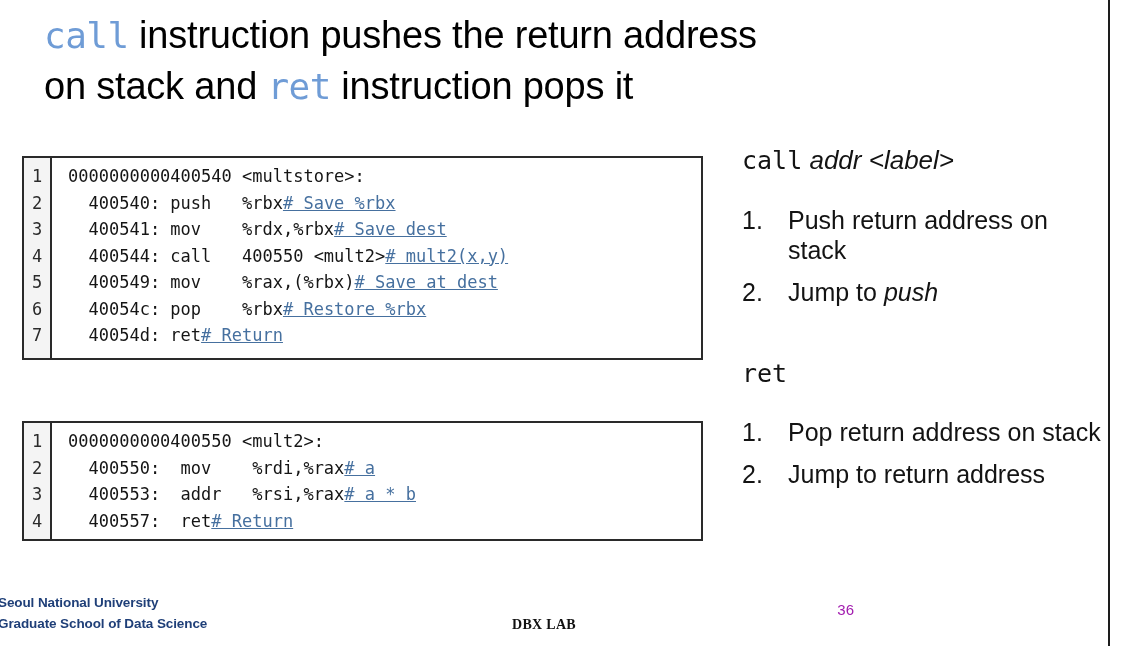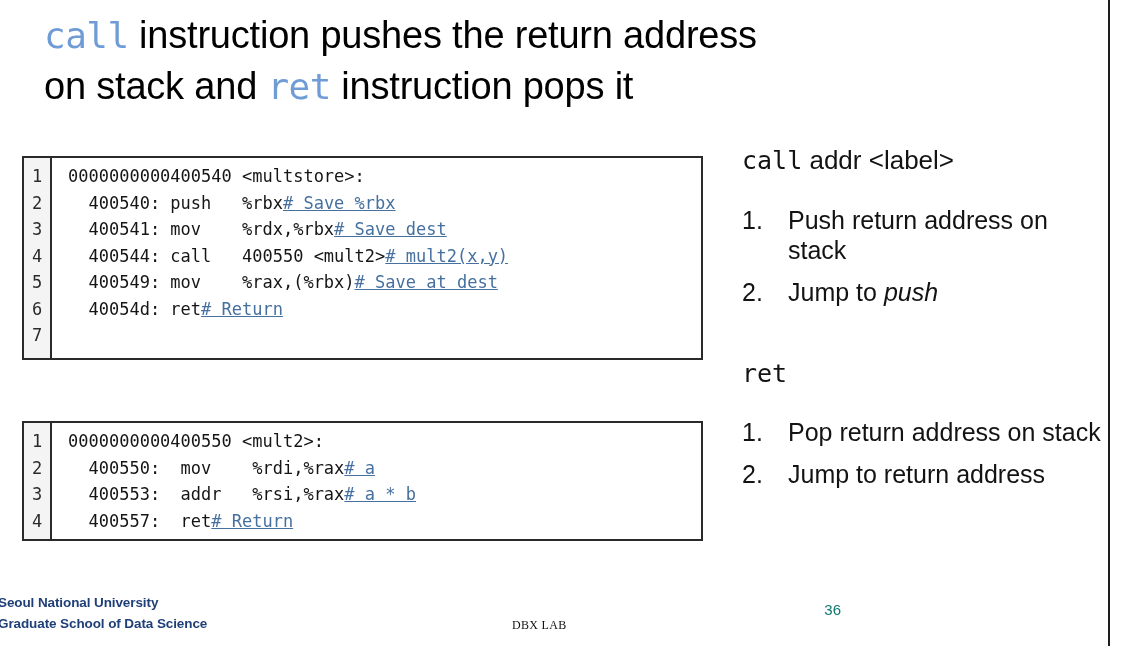--- a/index.html
+++ b/index.html
@@ -105,20 +105,21 @@
     font-size: 26px;
     line-height: 34px;
     color: #131313;
     white-space: nowrap;
   }
   .sig .m {
     font-family: "DejaVu Sans Mono", "Liberation Mono", monospace;
     font-size: 25px;
   }
   .sig .it {
+    font-style: italic;
     font-family: "Liberation Sans", sans-serif;
   }
   ol.steps {
     margin: 0;
     padding: 0;
     list-style: none;
   }
   ol.steps li {
     position: relative;
     padding-left: 46px;
@@ -153,31 +154,31 @@
     line-height: 21px;
     color: #1f3f78;
     letter-spacing: -0.1px;
     white-space: nowrap;
   }
   #footer-lab {
     position: absolute;
     left: 512px;
     bottom: 13px;
     font-family: "Liberation Serif", serif;
-    font-weight: normal;
-    font-size: 12px;
+    font-weight: bold;
+    font-size: 14px;
     color: #111111;
     letter-spacing: 0.3px;
   }
   #page-num {
     position: absolute;
-    right: 59px;
+    right: 46px;
     bottom: 28px;
     font-size: 15px;
-    color: #0f766e;
+    color: #a21caf;
   }
 </style>
 </head>
 <body>
 
 <div id="slide">
 
   <div id="right-edge"></div>
 
   <div id="title">
@@ -198,20 +199,21 @@
       <div class="ln">5</div>
       <div class="ln">6</div>
       <div class="ln">7</div>
     </div>
     <div class="codelines">
       <div class="cl"><span>0000000000400540 &lt;multstore&gt;:</span><span class="cm"></span></div>
       <div class="cl"><span>  400540: push   %rbx</span><span class="cm"># Save %rbx</span></div>
       <div class="cl"><span>  400541: mov    %rdx,%rbx</span><span class="cm"># Save dest</span></div>
       <div class="cl"><span>  400544: call   400550 &lt;mult2&gt;</span><span class="cm"># mult2(x,y)</span></div>
       <div class="cl"><span>  400549: mov    %rax,(%rbx)</span><span class="cm"># Save at dest</span></div>
+      <div class="cl"><span>  40054c: pop    %rbx</span><span class="cm"># Restore %rbx</span></div>
       <div class="cl"><span>  40054d: ret</span><span class="cm"># Return</span></div>
     </div>
   </div>
 
   <div class="codebox" id="codebox-2">
     <div class="gutter">
       <div class="ln">1</div>
       <div class="ln">2</div>
       <div class="ln">3</div>
       <div class="ln">4</div>

